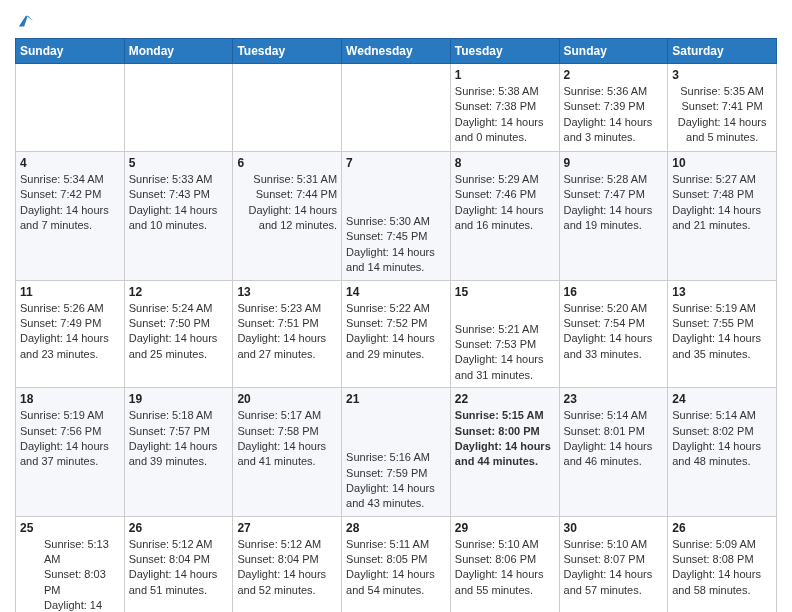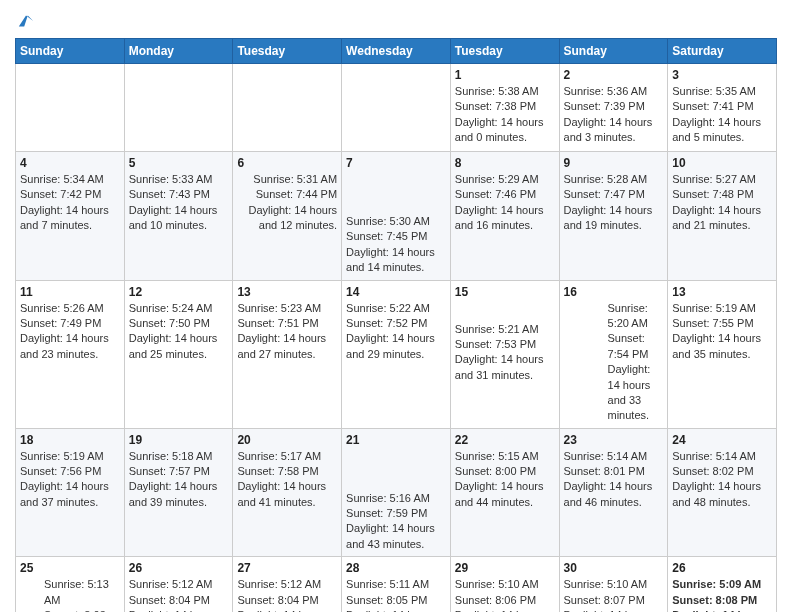--- a/index.html
+++ b/index.html
@@ -158,21 +158,21 @@
           </td>
           <td>
             <span class="day-num">2</span>
             <div class="day-info" style="white-space: pre-line;">Sunrise: 5:36 AM
 Sunset: 7:39 PM
 Daylight: 14 hours
 and 3 minutes.</div>
           </td>
           <td>
             <span class="day-num">3</span>
-            <div class="day-info" style="white-space: pre-line;">Sunrise: 5:35 AM
+            <div class="day-info" style="white-space: pre-line; text-align: center;">Sunrise: 5:35 AM
 Sunset: 7:41 PM
 Daylight: 14 hours
 and 5 minutes.</div>
           </td>
         </tr>
         <tr>
           <td>
             <span class="day-num">4</span>
             <div class="day-info" style="white-space: pre-line;">Sunrise: 5:34 AM
 Sunset: 7:42 PM
@@ -253,21 +253,21 @@
           </td>
           <td>
             <span class="day-num">15</span>
             <div class="day-info" style="white-space: pre-line; margin-top: 23px;">Sunrise: 5:21 AM
 Sunset: 7:53 PM
 Daylight: 14 hours
 and 31 minutes.</div>
           </td>
           <td>
             <span class="day-num">16</span>
-            <div class="day-info" style="white-space: pre-line; margin-left: 44px;">Sunrise: 5:20 AM
+            <div class="day-info" style="white-space: pre-line;">Sunrise: 5:20 AM
 Sunset: 7:54 PM
 Daylight: 14 hours
 and 33 minutes.</div>
           </td>
           <td>
             <span class="day-num">13</span>
             <div class="day-info" style="white-space: pre-line;">Sunrise: 5:19 AM
 Sunset: 7:55 PM
 Daylight: 14 hours
 and 35 minutes.</div>
@@ -297,21 +297,21 @@
           </td>
           <td>
             <span class="day-num">21</span>
             <div class="day-info" style="white-space: pre-line; margin-top: 44px;">Sunrise: 5:16 AM
 Sunset: 7:59 PM
 Daylight: 14 hours
 and 43 minutes.</div>
           </td>
           <td>
             <span class="day-num">22</span>
-            <div class="day-info" style="white-space: pre-line;">Sunrise: 5:15 AM
+            <div class="day-info" style="white-space: pre-line; font-weight: bold;">Sunrise: 5:15 AM
 Sunset: 8:00 PM
 Daylight: 14 hours
 and 44 minutes.</div>
           </td>
           <td>
             <span class="day-num">23</span>
             <div class="day-info" style="white-space: pre-line;">Sunrise: 5:14 AM
 Sunset: 8:01 PM
 Daylight: 14 hours
 and 46 minutes.</div>
@@ -362,21 +362,21 @@
           </td>
           <td>
             <span class="day-num">30</span>
             <div class="day-info" style="white-space: pre-line;">Sunrise: 5:10 AM
 Sunset: 8:07 PM
 Daylight: 14 hours
 and 57 minutes.</div>
           </td>
           <td>
             <span class="day-num">26</span>
-            <div class="day-info" style="white-space: pre-line; font-weight: bold;">Sunrise: 5:09 AM
+            <div class="day-info" style="white-space: pre-line;">Sunrise: 5:09 AM
 Sunset: 8:08 PM
 Daylight: 14 hours
 and 58 minutes.</div>
           </td>
         </tr>
       </tbody>
   </table>
 </div>
 
 </body></html>

